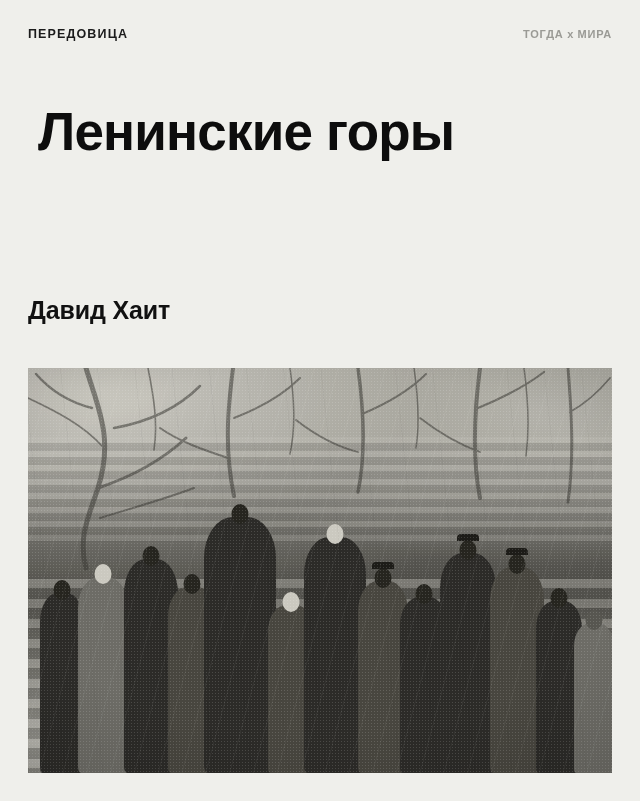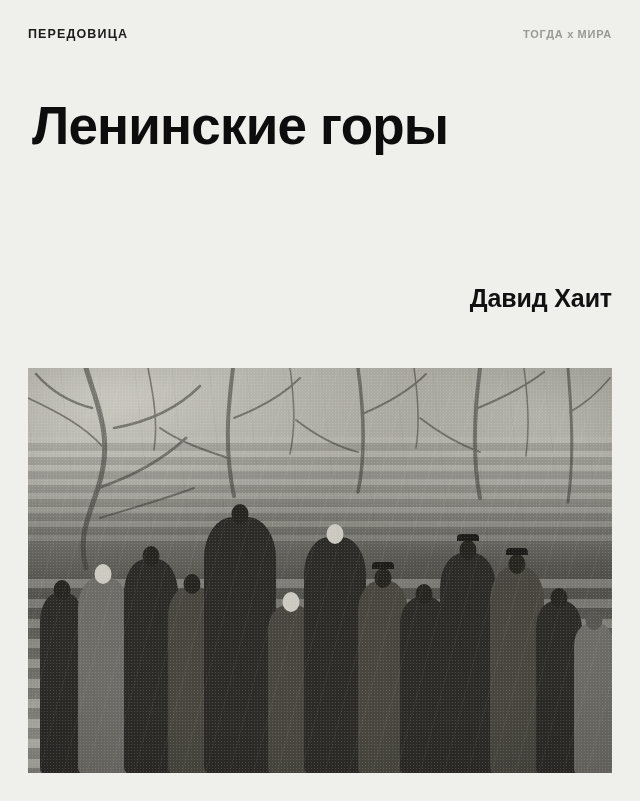--- a/index.html
+++ b/index.html
@@ -45,36 +45,35 @@
     color: #9a9a95;
     text-transform: uppercase;
     white-space: nowrap;
   }
   .partner .x {
     font-weight: bold;
     text-transform: lowercase;
     letter-spacing: 0.02em;
   }
   .title {
-    margin: 4px;
+    margin: 10px;
     padding-top: 44px;
     font-size: 53px;
     line-height: 1.08;
     font-weight: bold;
     letter-spacing: -0.015em;
     color: #0d0d0d;
   }
   .author {
     margin: 0;
     padding-top: 126px;
     font-size: 25px;
     font-weight: bold;
     letter-spacing: -0.005em;
     color: #111111;
-    text-align: right;
   }
   .photo-wrap {
     position: absolute;
     left: 28px;
     top: 368px;
     width: 584px;
     height: 405px;
     overflow: hidden;
     background: #6f6f6c;
   }

